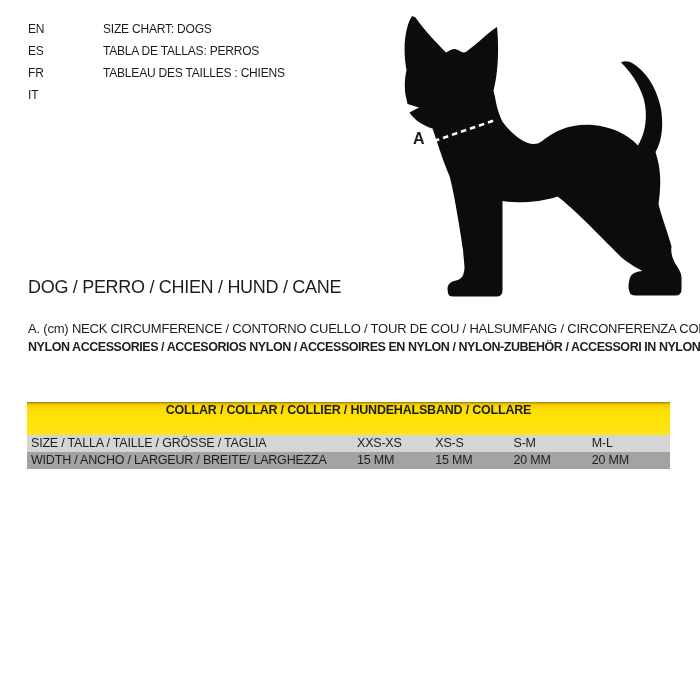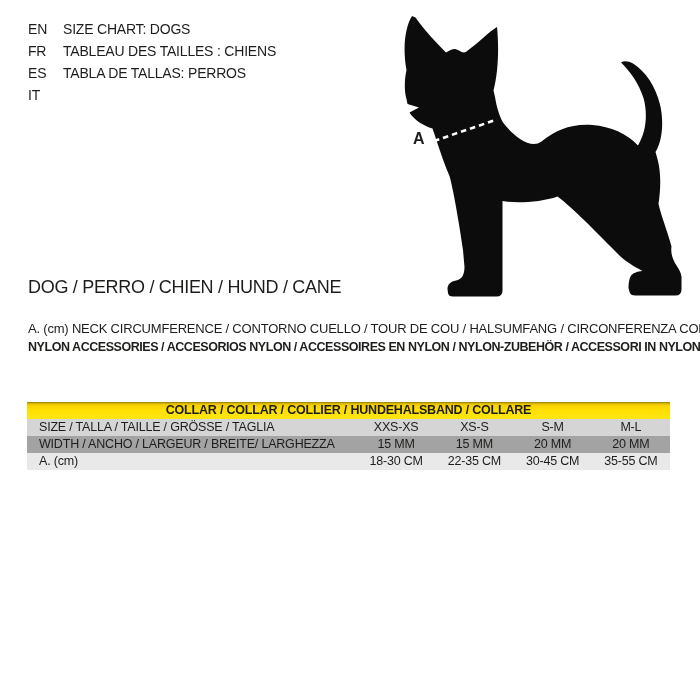--- a/index.html
+++ b/index.html
@@ -6,67 +6,67 @@
   .canvas{
     position:relative;
     width:700px;height:700px;
     background:#ffffff;
     font-family:"Liberation Sans",sans-serif;
     color:#1d1d1b;
     overflow:hidden;
   }
   
   .lang-block{position:absolute;left:28px;top:18px;}
-  .lang-row{display:flex;font-size:14px;line-height:22px;letter-spacing:-0.2px;white-space:nowrap;}
+  .lang-row{display:flex;font-size:12px;line-height:22px;letter-spacing:-0.2px;white-space:nowrap;gap:40px;}
   .lang-code{width:35px;flex:0 0 35px;}
   
   .dog-svg{position:absolute;left:390px;top:5px;width:300px;height:295px;}
   .measure-a{
     position:absolute;left:413px;top:130px;
     font-size:16px;font-weight:bold;line-height:18px;
   }
   .animal-label{
     position:absolute;left:28px;top:279px;
     font-size:18px;letter-spacing:-0.3px;line-height:16px;white-space:nowrap;
   }
   
   .notes-block{position:absolute;left:28px;top:320px;}
   .note-measure{font-size:13px;letter-spacing:-0.2px;line-height:18px;white-space:nowrap;}
   .note-material{font-size:12.5px;font-weight:bold;letter-spacing:-0.45px;line-height:18px;white-space:nowrap;}
   
   .size-table{position:absolute;left:27px;top:402px;width:643px;}
   .st-title{
-    height:17px;line-height:17px;text-align:center;
+    height:33px;line-height:17px;text-align:center;
     font-size:12.5px;font-weight:bold;letter-spacing:-0.2px;
     background:linear-gradient(180deg,#86700f 0,#c8a900 1px,#f6cf00 3px,#ffdf00 8px,#ffe616 100%);
   }
   .st-row{display:flex;height:17px;line-height:17.5px;font-size:12.5px;letter-spacing:-0.2px;white-space:nowrap;}
-  .st-label{width:330px;flex:0 0 330px;padding-left:12px;box-sizing:border-box;overflow:hidden;}
-  .st-val{width:78.25px;flex:0 0 78.25px;text-align:center;}
+  .st-label{width:330px;flex:0 0 330px;padding-left:4px;box-sizing:border-box;overflow:hidden;}
+  .st-val{width:78.25px;flex:0 0 78.25px;text-align:left;}
   .row-size{background:#d5d5d5;}
   .row-width{background:#a3a3a3;}
   .row-a{background:#e9e9e9;}
 </style>
 </head>
 <body>
 
 <div class="canvas">
 
   <div class="lang-block">
     <div class="lang-row">
       <span class="lang-code">EN</span>
       <span class="lang-label">SIZE CHART: DOGS</span>
     </div>
     <div class="lang-row">
+      <span class="lang-code">ES</span>
+      <span class="lang-label">TABLA DE TALLAS: PERROS</span>
+    </div>
+    <div class="lang-row">
       <span class="lang-code">FR</span>
       <span class="lang-label">TABLEAU DES TAILLES : CHIENS</span>
-    </div>
-    <div class="lang-row">
-      <span class="lang-code">ES</span>
-      <span class="lang-label">TABLA DE TALLAS: PERROS</span>
     </div>
     <div class="lang-row">
       <span class="lang-code">IT</span>
     </div>
   </div>
 
   <svg class="dog-svg" viewBox="390 5 300 295" xmlns="http://www.w3.org/2000/svg">
     <path fill="#0c0c0c" d="
       M 412 16
       C 406 25, 402 46, 406.5 70
@@ -138,22 +138,15 @@
     </div>
 
     <div class="st-row row-width">
       <div class="st-label">WIDTH / ANCHO / LARGEUR / BREITE/ LARGHEZZA</div>
       <div class="st-val">15 MM</div>
       <div class="st-val">15 MM</div>
       <div class="st-val">20 MM</div>
       <div class="st-val">20 MM</div>
     </div>
 
-    <div class="st-row row-a">
-      <div class="st-label">A. (cm)</div>
-      <div class="st-val">18-30 CM</div>
-      <div class="st-val">22-35 CM</div>
-      <div class="st-val">30-45 CM</div>
-      <div class="st-val">35-55 CM</div>
-    </div>
   </div>
 
 </div>
 
 </body></html>

